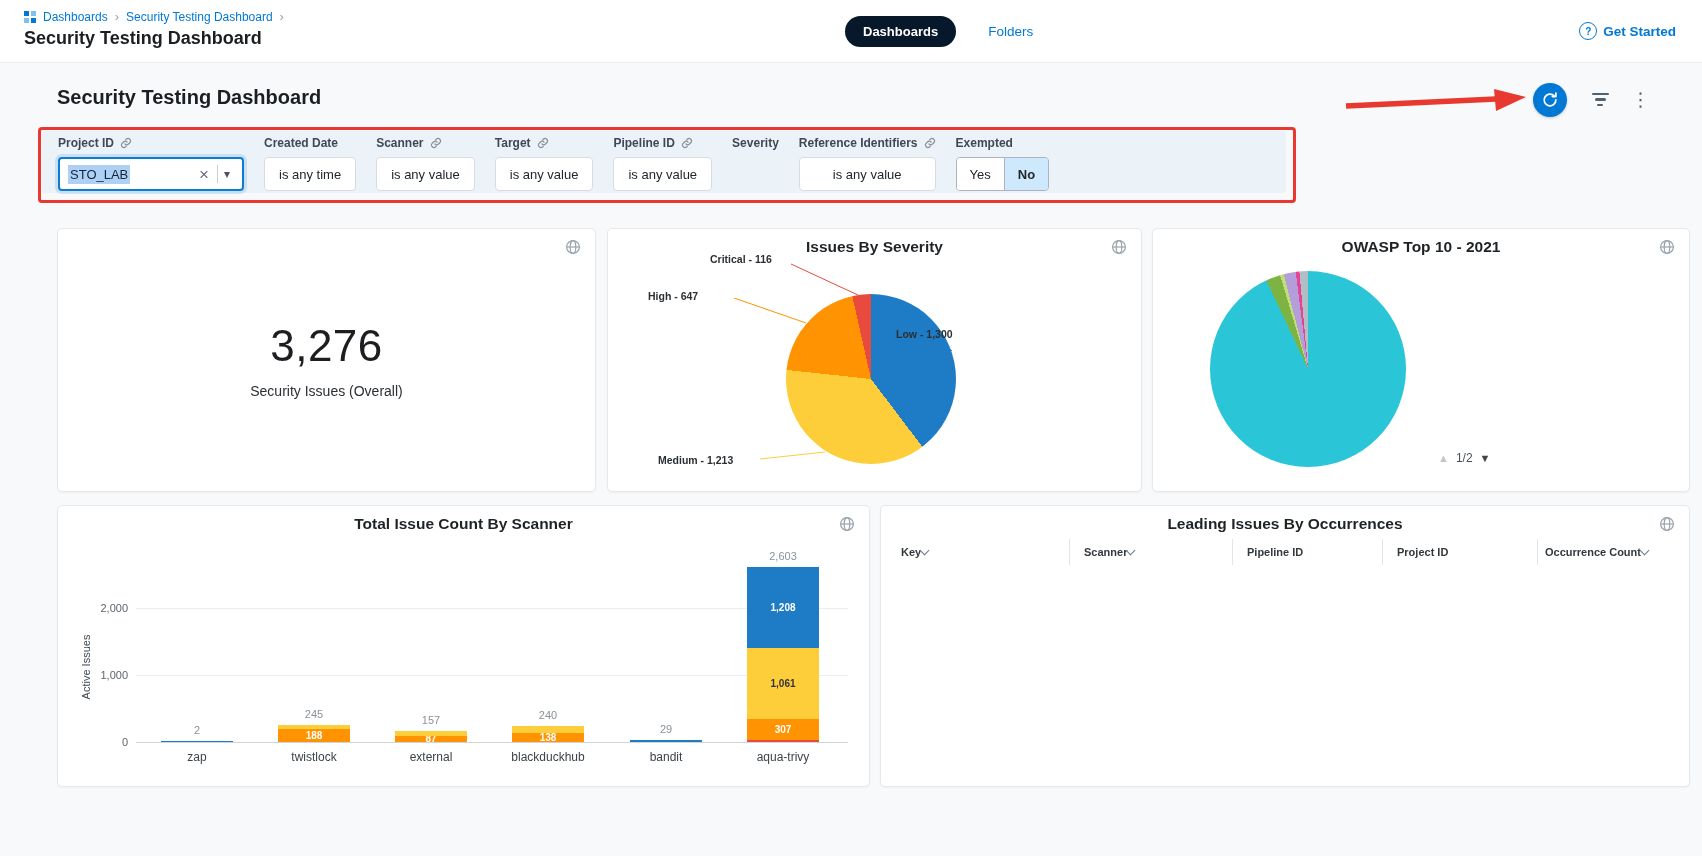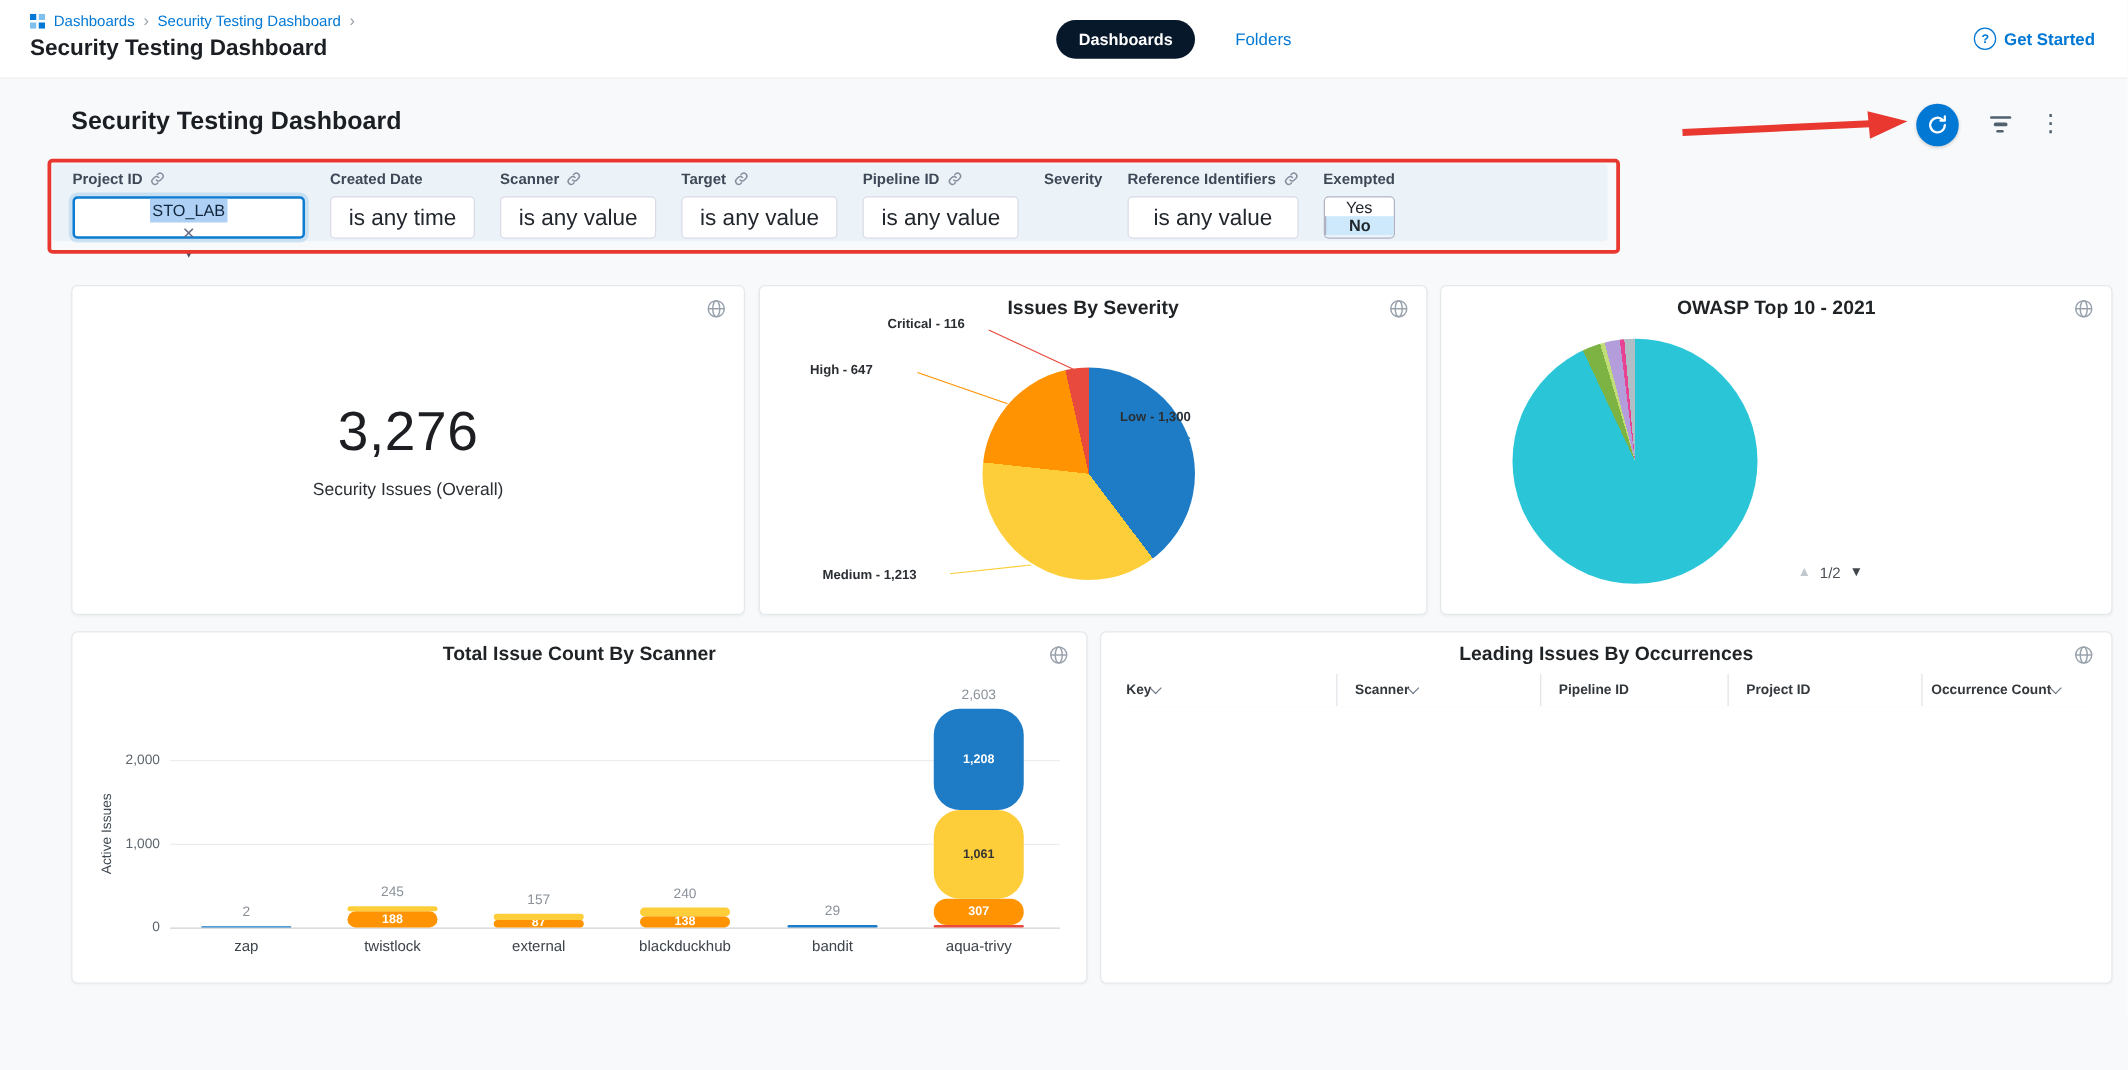--- a/index.html
+++ b/index.html
@@ -30,22 +30,22 @@
 
   
   .anno-box{position:absolute;left:38px;top:127px;width:1252px;height:70px;border:3px solid #e8382f;border-radius:4px;pointer-events:none;z-index:60;}
   .anno-arrow{position:absolute;left:1338px;top:86px;width:192px;height:30px;pointer-events:none;z-index:60;}
 
   
   .filter-strip{position:absolute;left:42px;top:131px;width:1244px;height:62px;background:rgba(2,120,213,.045);border-radius:3px;}
   .filters{position:absolute;left:58px;top:136px;display:flex;gap:20px;align-items:flex-start;}
   .fgroup{display:flex;flex-direction:column;}
   .flabel{display:flex;align-items:center;gap:6px;height:14px;font-size:12px;font-weight:600;color:#3e4857;}
-  .fctrl{margin-top:7px;flex-direction:column;}
-  .fbtn{height:34px;padding:0 14px;background:#fff;border:1px solid #d9dae6;border-radius:4px;font-size:18px;color:#22272d;font-family:inherit;cursor:pointer;white-space:nowrap;}
+  .fctrl{margin-top:7px;}
+  .fbtn{height:34px;padding:0 14px;background:#fff;border:1px solid #d9dae6;border-radius:4px;font-size:13px;color:#22272d;font-family:inherit;cursor:pointer;white-space:nowrap;}
   .fbtn.blue{background:#cde9fb;border-color:#9fcdef;}
   .pid-input{width:186px;height:34px;box-sizing:border-box;background:#fff;border:2px solid #0b7cd1;border-radius:4px;box-shadow:0 0 0 3px rgba(11,124,209,.16);display:flex;align-items:center;padding:0 8px;cursor:text;}
   .pid-value{font-size:13px;color:#11263c;background:#aed0f5;padding:2px 2px;}
   .pid-spacer{flex:1;}
   .clear-x{font-size:17px;color:#6b6d85;cursor:pointer;padding:0 6px;line-height:17px;}
   .vdiv{width:1px;height:18px;background:#c9cbd6;margin:0 2px;}
   .caret{font-size:12px;color:#4f5162;cursor:pointer;padding:0 4px;}
   .toggle{display:flex;border:1px solid #b0b1c3;border-radius:4px;overflow:hidden;height:34px;box-sizing:border-box;}
   .tseg{border:none;background:#fff;font-size:13px;color:#22272d;padding:0 13px;font-family:inherit;cursor:pointer;}
   .tseg.selected{background:#cde9fb;font-weight:600;border-left:1px solid #b0b1c3;}
@@ -77,21 +77,21 @@
   .pager{position:absolute;left:285px;top:222px;display:flex;align-items:center;gap:7px;font-size:12px;color:#4a4f54;}
   .pg-up{color:#c2c8ce;font-size:11px;cursor:pointer;}
   .pg-down{color:#3f464c;font-size:11px;cursor:pointer;}
 
   
   .bar-plot{position:absolute;left:0;top:0;right:0;bottom:0;}
   .y-label{position:absolute;left:-72px;top:155px;width:200px;text-align:center;font-size:11px;color:#3f4851;transform:rotate(-90deg);}
   .gridline{position:absolute;left:78px;width:712px;height:1px;background:#ebedef;}
   .gridline.zero{background:#cfd4d8;}
   .ytick{position:absolute;left:6px;width:64px;text-align:right;font-size:11px;color:#5c646c;}
-  .seg{position:absolute;width:72px;display:flex;align-items:center;justify-content:center;overflow:visible;border-radius:21px;}
+  .seg{position:absolute;width:72px;display:flex;align-items:center;justify-content:center;overflow:visible;}
   .seg span{font-size:10px;font-weight:700;line-height:10px;}
   .bar-total{position:absolute;width:100px;text-align:center;font-size:11px;color:#8a9199;}
   .bar-cat{position:absolute;top:244px;width:120px;text-align:center;font-size:12px;color:#3c434a;}
 
   
   .tbl-head{position:absolute;left:20px;right:16px;top:33px;height:26px;display:flex;align-items:center;border-bottom:1px solid #eef0f2;}
   .th{display:flex;align-items:center;justify-content:flex-start;font-size:11px;font-weight:700;color:#33383d;box-sizing:border-box;height:100%;cursor:pointer;}
   .th.sep{border-left:1px solid #e1e4e8;padding-left:14px;}
   .th.w1{width:168px;padding-right:16px;}
   .th.w2{width:163px;padding-right:16px;}

